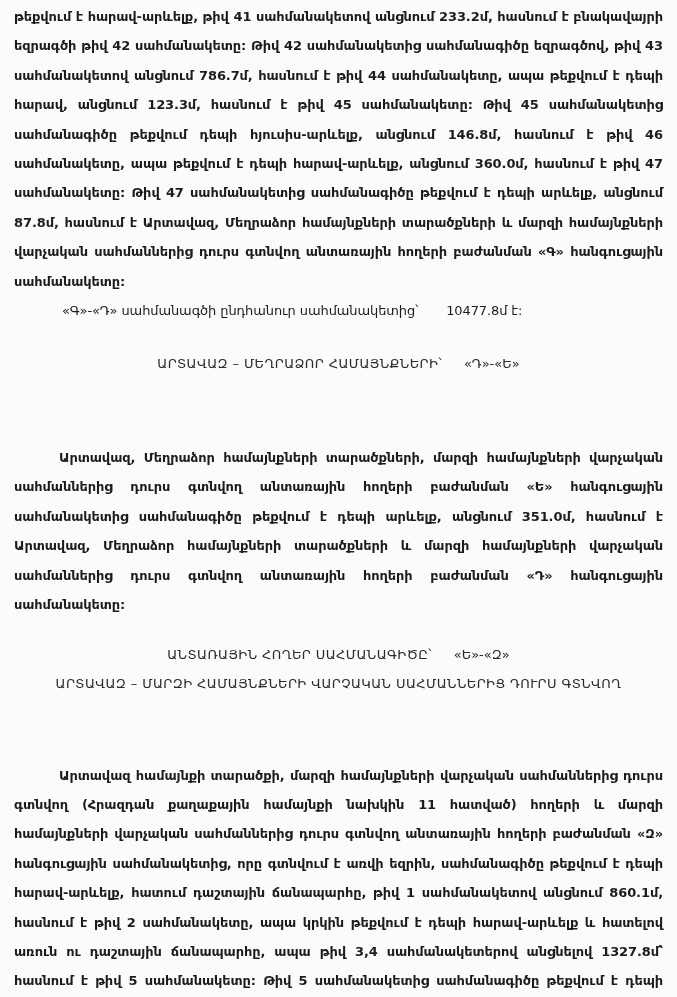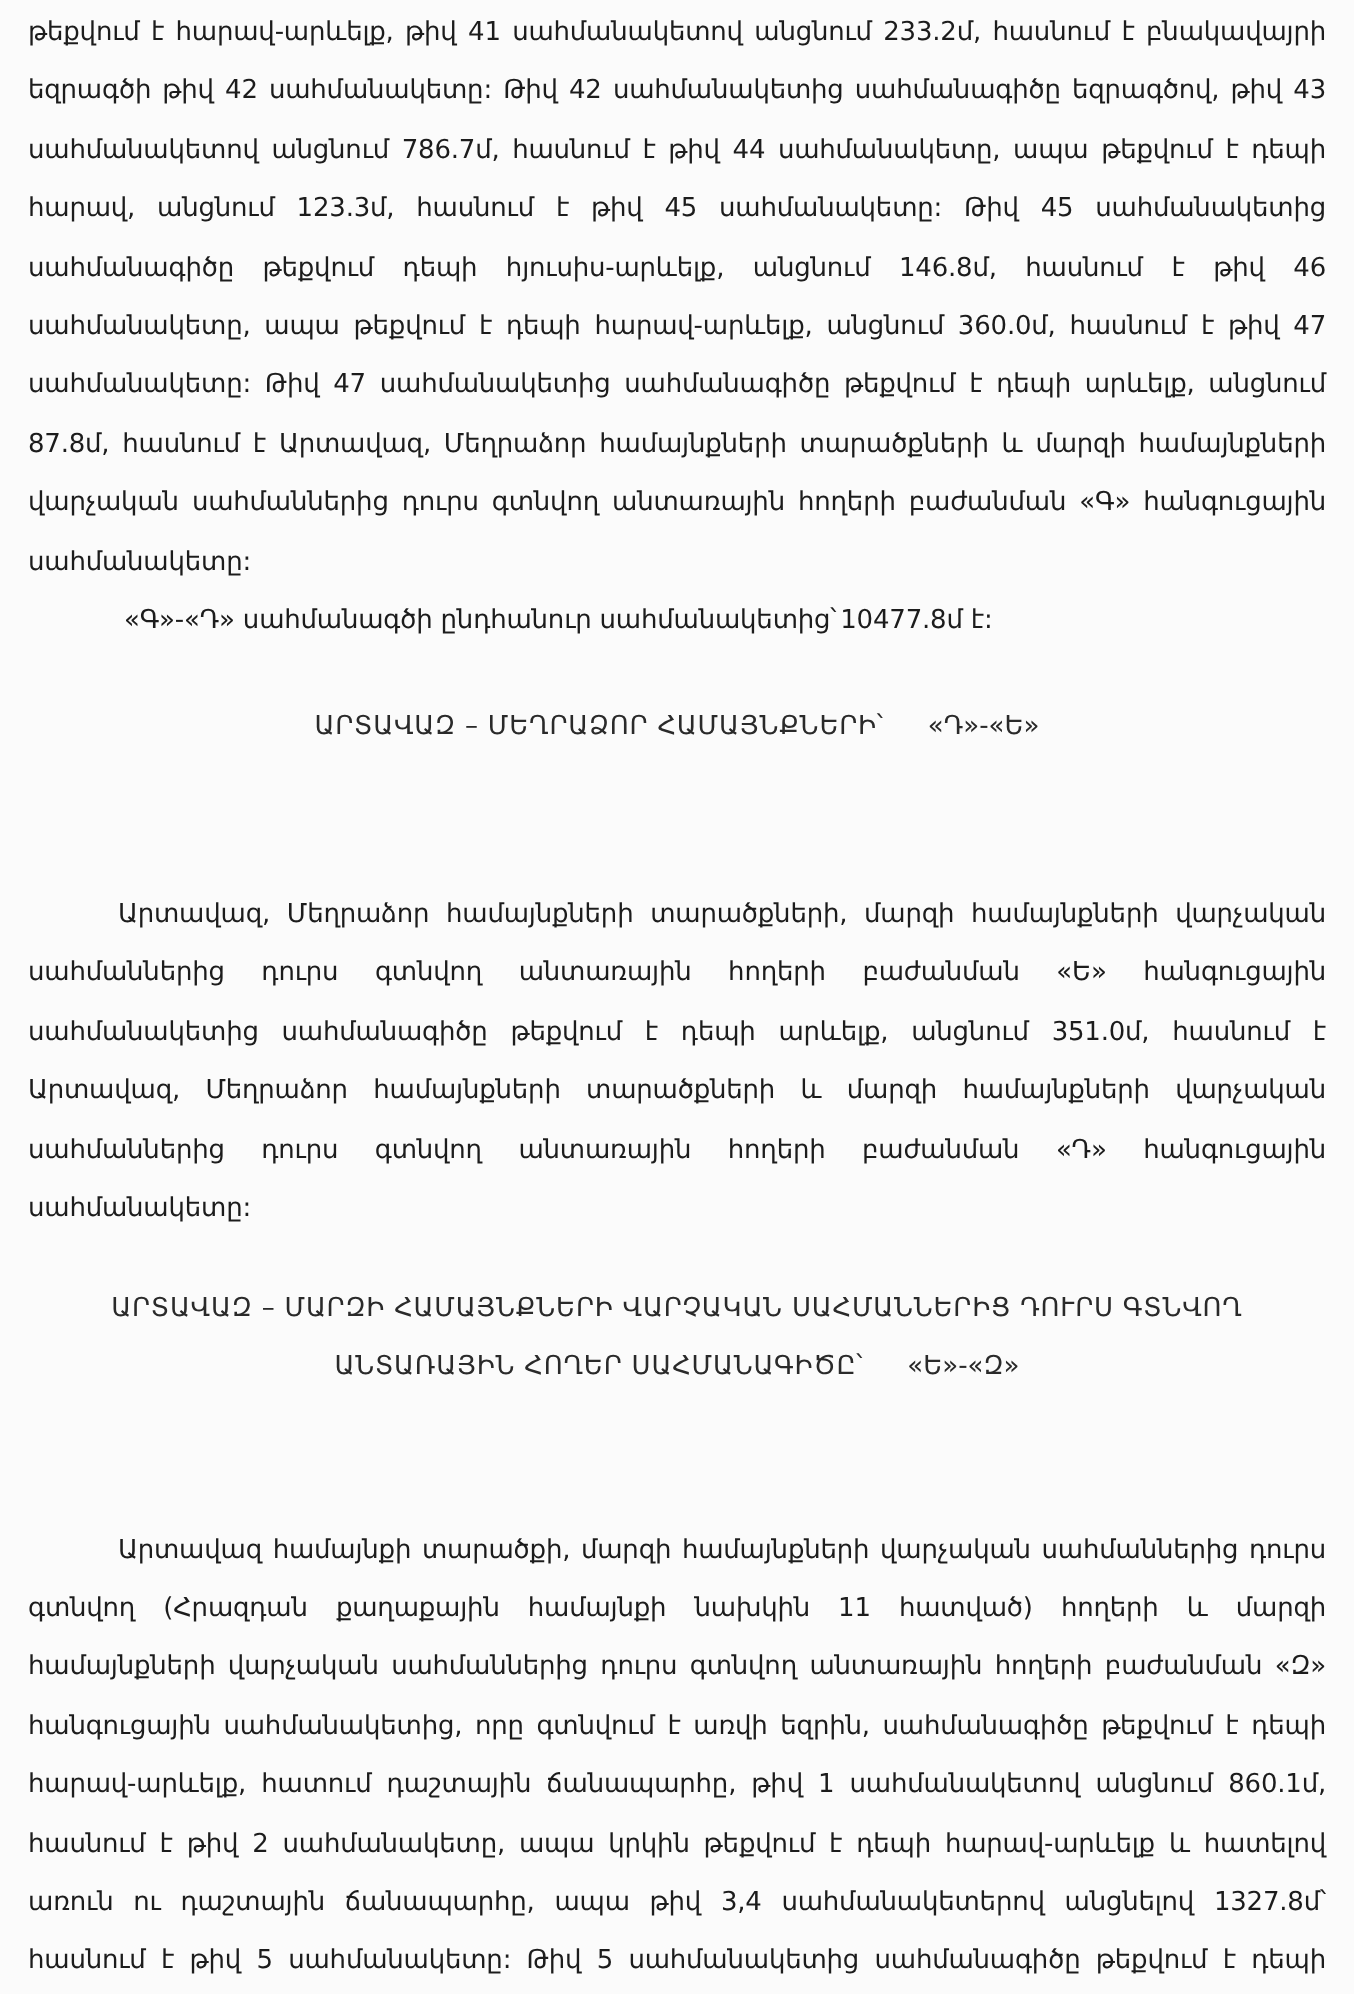--- a/index.html
+++ b/index.html
@@ -21,38 +21,39 @@
       top: 0;
       width: 649px;
     }
     .para {
       font-size: 13px;
       line-height: 29.4px;
       text-align: justify;
       text-align-last: left;
       margin: 0;
       letter-spacing: -0.1px;
+      font-weight: bold;
     }
     .para.indent {
       text-indent: 45px;
       margin-top: 45px;
     }
     .para.first {
       margin-top: 2px;
     }
     .total {
       font-size: 13px;
       line-height: 29px;
       margin: 0;
       padding-left: 48px;
       letter-spacing: -0.1px;
       white-space: nowrap;
     }
     .total .value {
-      margin-left: 2px;
+      margin-left: 28px;
     }
     .heading {
       font-size: 13px;
       line-height: 29px;
       text-align: center;
       margin: 0;
       letter-spacing: 0.4px;
       color: #2a2a2a;
     }
     .heading .code {
@@ -82,22 +83,22 @@
     <span>ԱՐՏԱՎԱԶ – ՄԵՂՐԱՁՈՐ ՀԱՄԱՅՆՔՆԵՐԻ՝</span><span class="code">«Դ»-«Ե»</span>
   </p>
 
   <div class="gap-2"></div>
 
   <p class="para indent">Արտավազ, Մեղրաձոր համայնքների տարածքների, մարզի համայնքների վարչական սահմաններից դուրս գտնվող անտառային հողերի բաժանման «Ե» հանգուցային սահմանակետից սահմանագիծը թեքվում է դեպի արևելք, անցնում 351.0մ, հասնում է Արտավազ, Մեղրաձոր համայնքների տարածքների և մարզի համայնքների վարչական սահմաններից դուրս գտնվող անտառային հողերի բաժանման «Դ» հանգուցային սահմանակետը:</p>
 
 
   <div class="gap-3"></div>
 
-  <p class="heading">ԱՐՏԱՎԱԶ – ՄԱՐԶԻ ՀԱՄԱՅՆՔՆԵՐԻ ՎԱՐՉԱԿԱՆ ՍԱՀՄԱՆՆԵՐԻՑ ԴՈՒՐՍ ԳՏՆՎՈՂ</p>
   <p class="heading">
     <span>ԱՆՏԱՌԱՅԻՆ ՀՈՂԵՐ ՍԱՀՄԱՆԱԳԻԾԸ՝</span><span class="code">«Ե»-«Զ»</span>
   </p>
+  <p class="heading">ԱՐՏԱՎԱԶ – ՄԱՐԶԻ ՀԱՄԱՅՆՔՆԵՐԻ ՎԱՐՉԱԿԱՆ ՍԱՀՄԱՆՆԵՐԻՑ ԴՈՒՐՍ ԳՏՆՎՈՂ</p>
 
   <div class="gap-4"></div>
 
   <p class="para indent">Արտավազ համայնքի տարածքի, մարզի համայնքների վարչական սահմաններից դուրս գտնվող (Հրազդան քաղաքային համայնքի նախկին 11 հատված) հողերի և մարզի համայնքների վարչական սահմաններից դուրս գտնվող անտառային հողերի բաժանման «Զ» հանգուցային սահմանակետից, որը գտնվում է առվի եզրին, սահմանագիծը թեքվում է դեպի հարավ-արևելք, հատում դաշտային ճանապարհը, թիվ 1 սահմանակետով անցնում 860.1մ, հասնում է թիվ 2 սահմանակետը, ապա կրկին թեքվում է դեպի հարավ-արևելք և հատելով առուն ու դաշտային ճանապարհը, ապա թիվ 3,4 սահմանակետերով անցնելով 1327.8մ՝ հասնում է թիվ 5 սահմանակետը: Թիվ 5 սահմանակետից սահմանագիծը թեքվում է դեպի հարավ-արևմուտք, անցնում 722.9մ, ապա առվով՝ հոսանքի հակառակ ուղղությամբ, հասնում է առվի ափին գտնվող թիվ 6 սահմանակետը: Թիվ 6 սահմանակետից սահմանագիծը թեքվում է դեպի հարավ-արևելք, անցնում 553.1մ, հասնում է դաշտային ճանապարհի եզրին գտնվող թիվ 7 սահմանակետը: Թիվ 7 սահմանակետից սահմանագիծը թեքվում է դեպի հյուսիս-արևելք, թիվ 8 սահմանակետով անցնում 1228.1մ, հասնում է Արտավազ, Մեղրաձոր</p>
 
 </div>
 
 </body></html>

